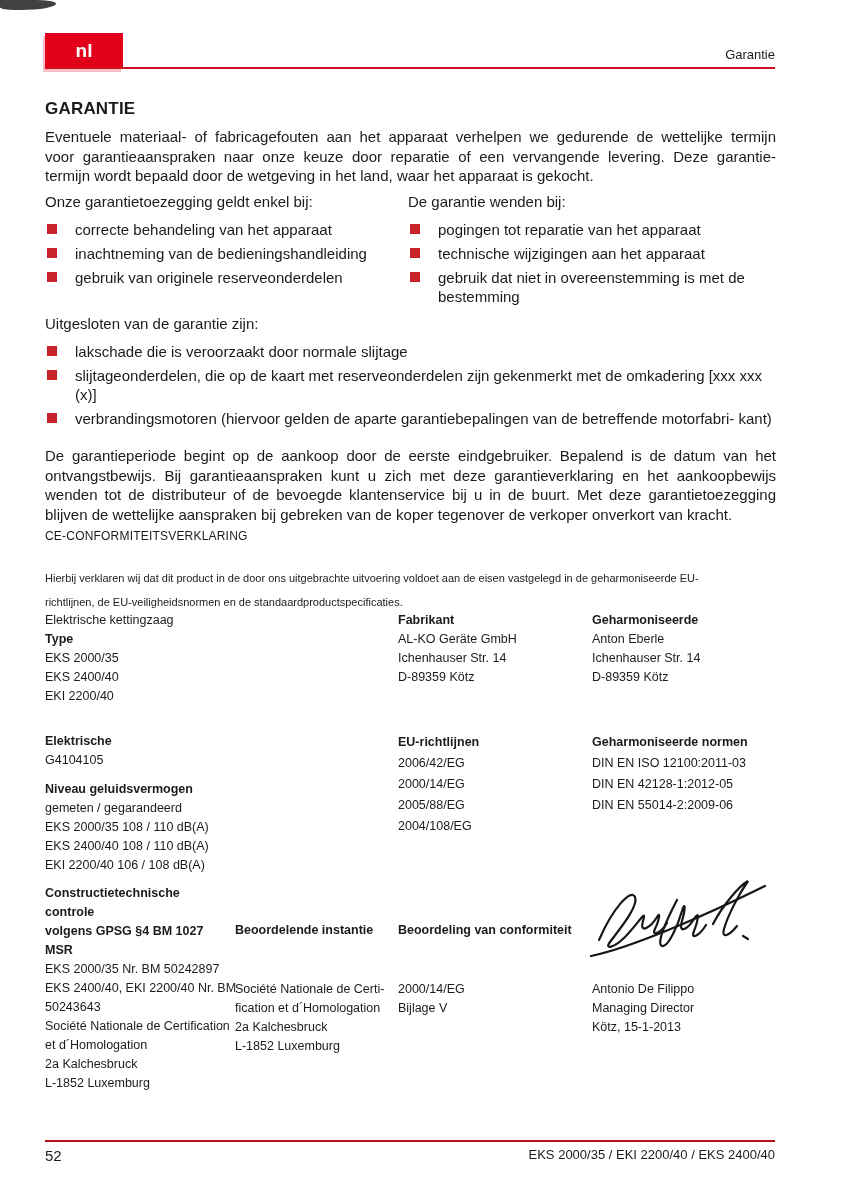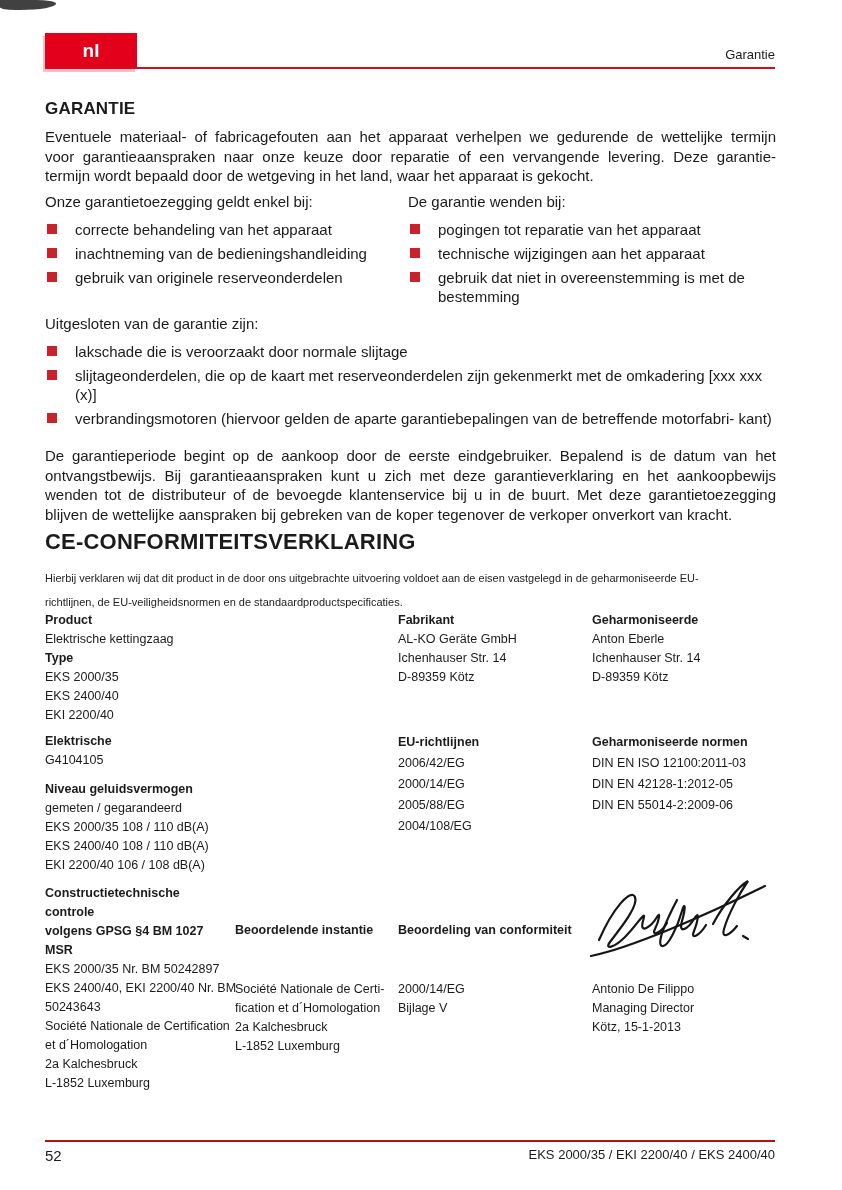--- a/index.html
+++ b/index.html
@@ -13,28 +13,28 @@
   .page{
     position:relative;width:842px;height:1190px;margin:0 auto;
     background:#ffffff;color:var(--ink);
     font-family:"Liberation Sans","DejaVu Sans",sans-serif;
     overflow:hidden;
   }
   .abs{position:absolute;}
   .b{font-weight:bold;}
   
   .artifact{left:0;top:0;width:56px;height:10px;background:#2e2c2c;border-radius:0 40% 70% 30%;opacity:.9;}
-  .badge{left:45px;top:33px;width:92px;height:36px;background:var(--accent);
+  .badge{left:45px;top:33px;width:78px;height:36px;background:var(--accent);
          display:flex;align-items:center;justify-content:center;
          color:#fff;font-weight:bold;font-size:19px;box-shadow:-2px 3px 0 rgba(226,0,26,.25);}
   .hrule{left:48px;top:67px;width:727px;height:2px;background:var(--rule-top);}
   .hsection{right:67px;top:47px;font-size:13px;}
   
   .h1{left:45px;top:99px;font-size:17px;font-weight:bold;letter-spacing:.2px;}
-  .h2{left:45px;top:529px;font-size:22px;font-weight:bold;letter-spacing:.2px;}
+  .h2{left:45px;top:529px;font-size:12px;font-weight:normal;letter-spacing:.2px;}
   
   .para{left:45px;width:731px;font-size:15px;line-height:19.5px;}
   .p1{top:127px;} .p2{top:446px;}
   .just{text-align:justify;text-align-last:justify;}
   
   .listhead{font-size:15px;line-height:19px;margin-bottom:9px;}
   .blist .item{position:relative;padding-left:30px;font-size:15px;line-height:19px;margin-bottom:5px;}
   .sq{position:absolute;left:2px;top:4px;width:10px;height:10px;background:var(--bullet);}
   .twocol{left:45px;top:192px;width:731px;}
   .col-left{width:352px;}
@@ -119,21 +119,20 @@
 
   <div class="abs h2">CE-CONFORMITEITSVERKLARING</div>
 
   <div class="abs fineprint">
     <div>Hierbij verklaren wij dat dit product in de door ons uitgebrachte uitvoering voldoet aan de eisen vastgelegd in de geharmoniseerde EU-</div>
     <div>richtlijnen, de EU-veiligheidsnormen en de standaardproductspecificaties.</div>
   </div>
 
   <div class="abs grid block1">
     <div>
-      <div class="row b">Product</div>
       <div class="row">Elektrische kettingzaag</div>
       <div class="row b">Type</div>
       <div class="row">EKS 2000/35</div>
       <div class="row">EKS 2400/40</div>
       <div class="row">EKI 2200/40</div>
     </div>
     <div class="gcol2">
       <div class="row b">Fabrikant</div>
       <div class="row">AL-KO Geräte GmbH</div>
       <div class="row">Ichenhauser Str. 14</div>

